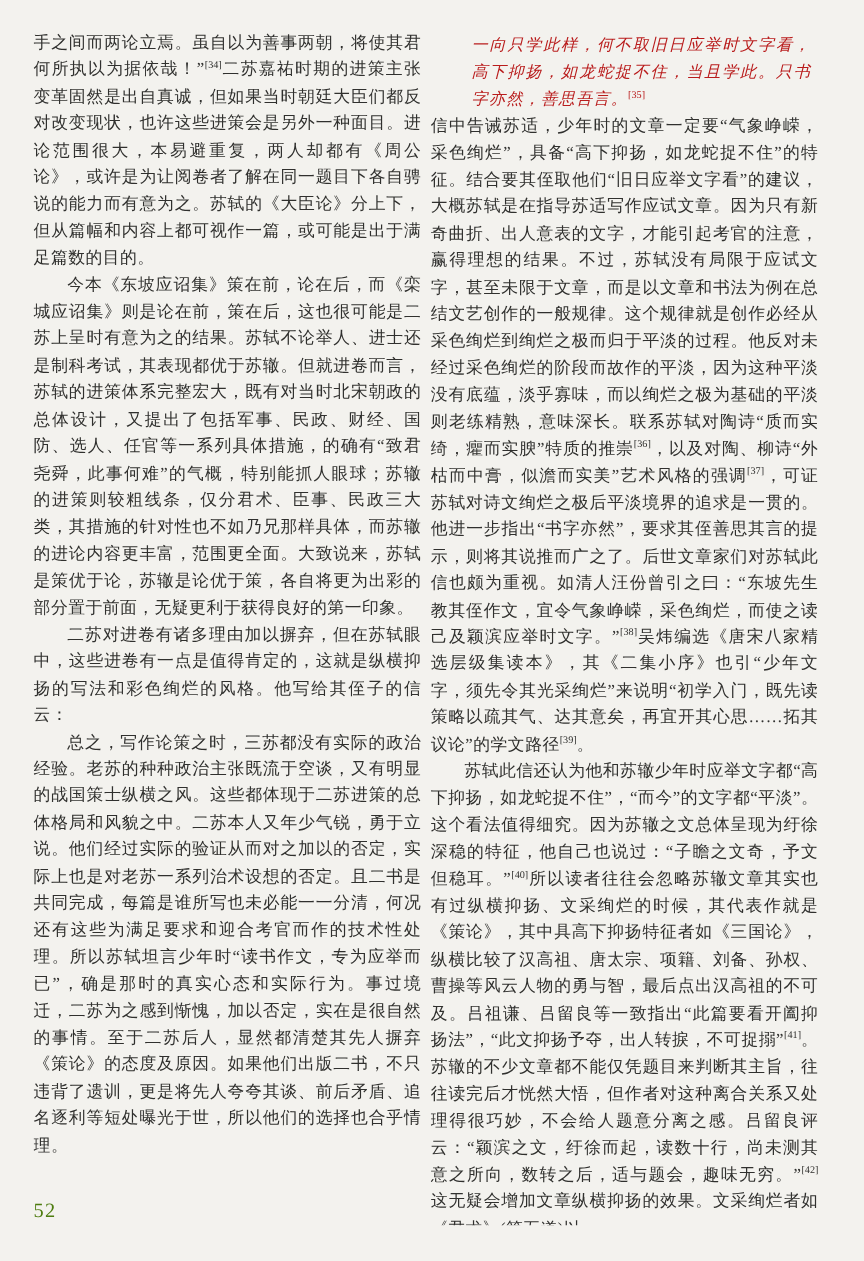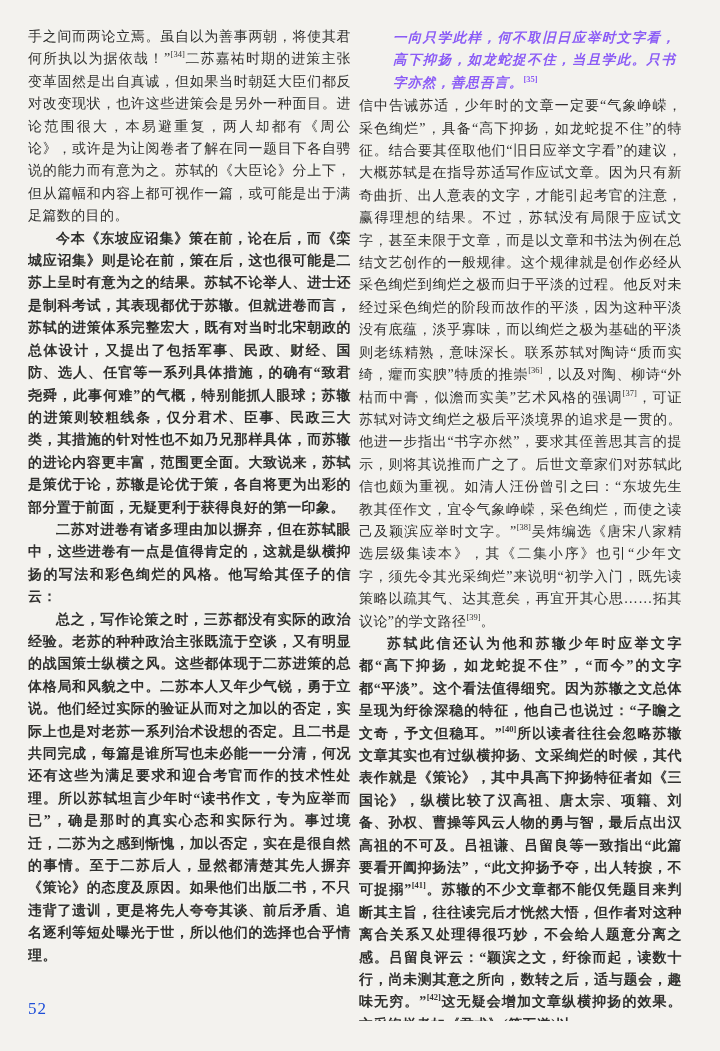--- a/index.html
+++ b/index.html
@@ -34,45 +34,43 @@
     text-justify: inter-ideograph;
     font-size: 14px;
     line-height: 22.4px;
     letter-spacing: 0.4px;
   }
   .para {
     margin: 0;
   }
   .para.indent {
     text-indent: 2em;
-    font-weight: bold;
   }
   .quote {
     margin: 1px 6px 1px 34px;
     font-style: italic;
     font-size: 13.4px;
     letter-spacing: 1.1px;
     line-height: 22.4px;
-    color: #8b5cf6;
-    font-weight: bold;
+    color: #b91c1c;
   }
   sup.fn {
     font-size: 8.5px;
     letter-spacing: 0;
     line-height: 0;
     vertical-align: super;
     font-style: normal;
   }
   .page-number {
     position: absolute;
     left: 28px;
     top: 999px;
     font-size: 17px;
     letter-spacing: 1px;
-    color: #1d4ed8;
+    color: #4d7c0f;
   }
 </style>
 </head>
 <body>
 
 <div class="page">
   <div class="columns">
     <div class="col">
         <div class="para">手之间而两论立焉。虽自以为善事两朝，将使其君何所执以为据依哉！”<sup class="fn">[34]</sup>二苏嘉祐时期的进策主张变革固然是出自真诚，但如果当时朝廷大臣们都反对改变现状，也许这些进策会是另外一种面目。进论范围很大，本易避重复，两人却都有《周公论》，或许是为让阅卷者了解在同一题目下各自骋说的能力而有意为之。苏轼的《大臣论》分上下，但从篇幅和内容上都可视作一篇，或可能是出于满足篇数的目的。</div>
         <div class="para indent">今本《东坡应诏集》策在前，论在后，而《栾城应诏集》则是论在前，策在后，这也很可能是二苏上呈时有意为之的结果。苏轼不论举人、进士还是制科考试，其表现都优于苏辙。但就进卷而言，苏轼的进策体系完整宏大，既有对当时北宋朝政的总体设计，又提出了包括军事、民政、财经、国防、选人、任官等一系列具体措施，的确有“致君尧舜，此事何难”的气概，特别能抓人眼球；苏辙的进策则较粗线条，仅分君术、臣事、民政三大类，其措施的针对性也不如乃兄那样具体，而苏辙的进论内容更丰富，范围更全面。大致说来，苏轼是策优于论，苏辙是论优于策，各自将更为出彩的部分置于前面，无疑更利于获得良好的第一印象。</div>

